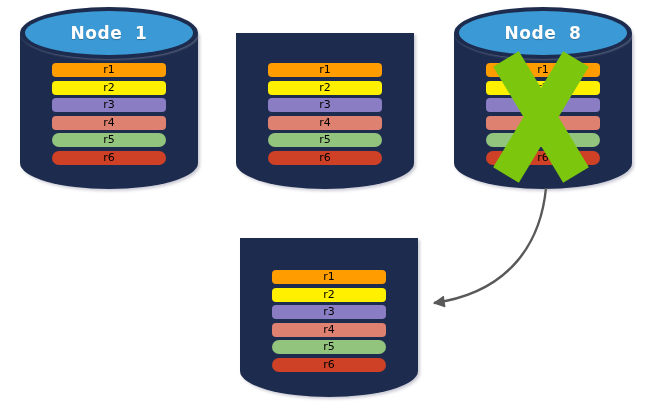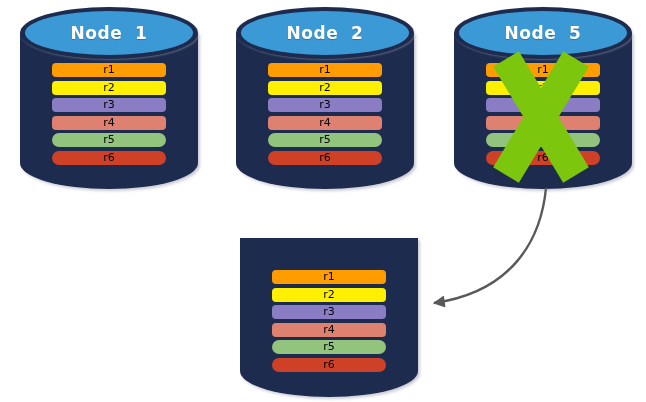--- a/index.html
+++ b/index.html
@@ -78,40 +78,35 @@
       <div class="row r2">r2</div>
       <div class="row r3">r3</div>
       <div class="row r4">r4</div>
       <div class="row r5">r5</div>
       <div class="row r6">r6</div>
     </div>
   </div>
 
   <div class="cylinder" style="left:236px;top:7px;">
     <div class="cyl-body"></div>
-    <div class="cyl-top">
-      <div class="cyl-cap">
-        <span class="node-title">Node  2</span>
-      </div>
-    </div>
     <div class="rows">
       <div class="row r1">r1</div>
       <div class="row r2">r2</div>
       <div class="row r3">r3</div>
       <div class="row r4">r4</div>
       <div class="row r5">r5</div>
       <div class="row r6">r6</div>
     </div>
   </div>
 
   <div class="cylinder" style="left:454px;top:7px;">
     <div class="cyl-body"></div>
     <div class="cyl-top">
       <div class="cyl-cap">
-        <span class="node-title">Node  5</span>
+        <span class="node-title">Node  8</span>
       </div>
     </div>
     <div class="rows">
       <div class="row r1">r1</div>
       <div class="row r2">r2</div>
       <div class="row r3">r3</div>
       <div class="row r4">r4</div>
       <div class="row r5">r5</div>
       <div class="row r6">r6</div>
     </div>

